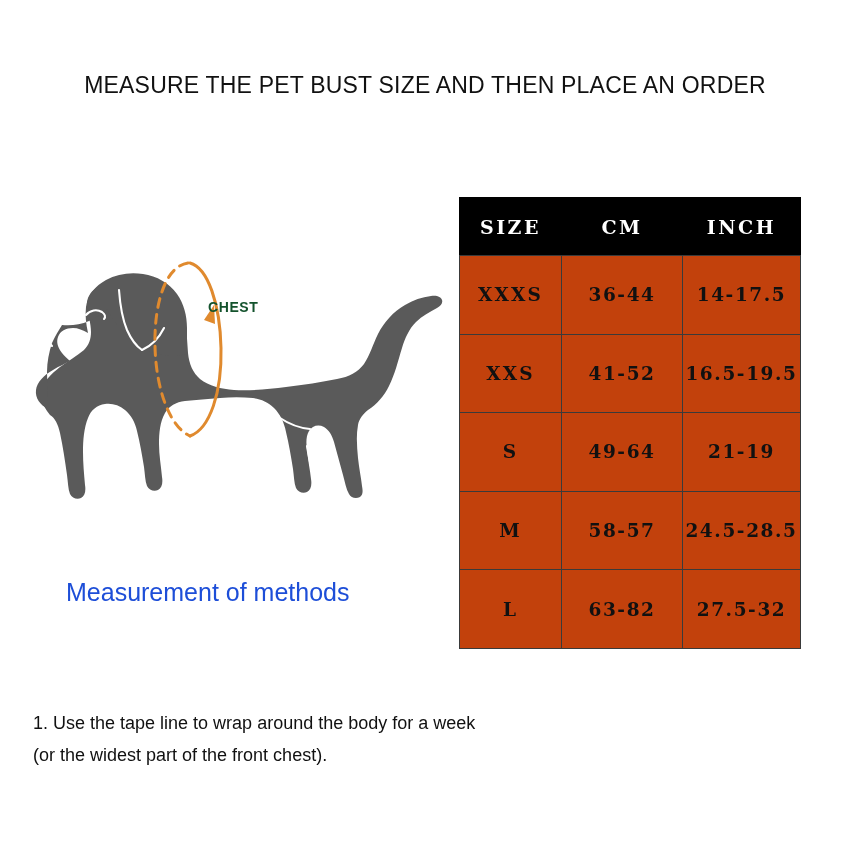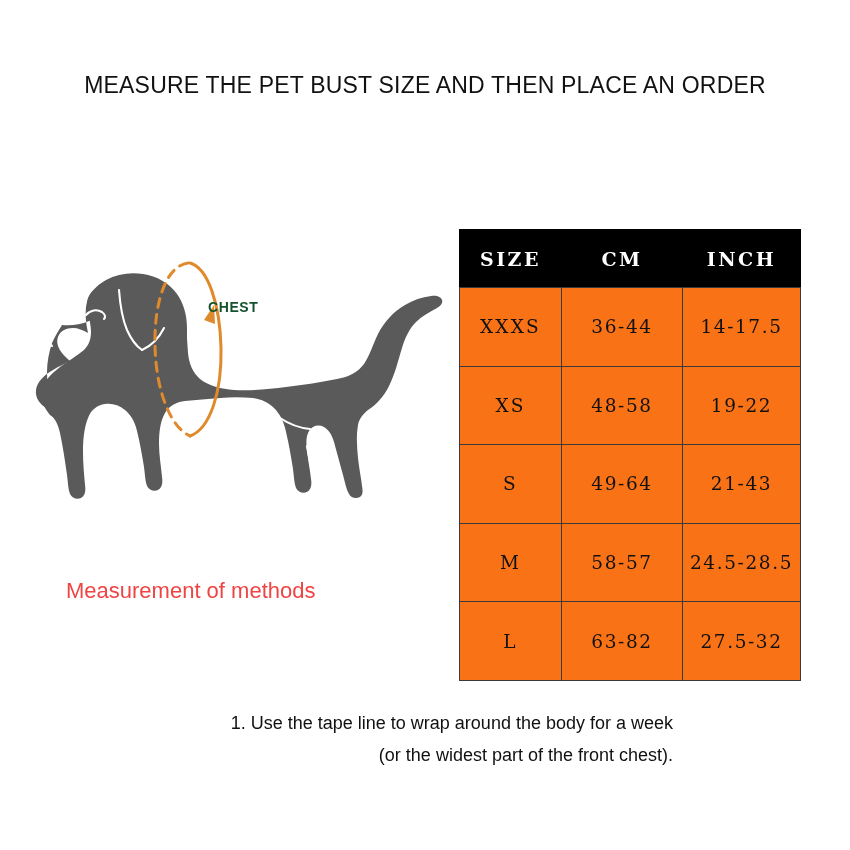--- a/index.html
+++ b/index.html
@@ -60,34 +60,33 @@
     color: #14532d;
     white-space: nowrap;
   }
 
   
   #dog-caption {
     position: absolute;
     left: 66px;
     top: 578px;
     font-family: "Liberation Sans", sans-serif;
-    font-size: 22px;
+    font-size: 25px;
     font-weight: 400;
-    color: #ef4444;
+    color: #1d4ed8;
     white-space: nowrap;
   }
 
   
   #size-table-wrap {
     position: absolute;
     left: 459px;
     top: 197px;
     width: 341px;
     height: 452px;
-    margin-top: 32px;
   }
   table.size-table {
     border-collapse: collapse;
     width: 341px;
     height: 452px;
     table-layout: fixed;
     font-family: "DejaVu Serif", "Liberation Serif", serif;
   }
   table.size-table col.c-size  { width: 102px; }
   table.size-table col.c-cm    { width: 121px; }
@@ -104,36 +103,35 @@
     background: #000000;
     color: #ffffff;
     height: 57px;
     font-size: 19px;
     font-weight: 700;
     letter-spacing: 2.5px;
     border-color: #000000;
     border-bottom-color: #3a3a3a;
   }
   table.size-table tbody td {
-    background: #f97316;
+    background: #c2410c;
     color: #111111;
     height: 56.4px;
     font-size: 18.5px;
-    font-weight: 400;
+    font-weight: 700;
     letter-spacing: 1.6px;
   }
   table.size-table tbody td.cell-size { letter-spacing: 2.2px; }
 
   
   #notes {
     position: absolute;
     left: 33px;
     top: 708px;
     width: 640px;
-    text-align: right;
   }
   #notes .note-line {
     font-family: "Liberation Sans", sans-serif;
     font-size: 18px;
     font-weight: 400;
     color: #111111;
     line-height: 31.5px;
     white-space: nowrap;
   }
 </style>
@@ -285,28 +283,28 @@
           <th>INCH</th>
         </tr>
       </thead>
       <tbody>
         <tr>
           <td class="cell-size">XXXS</td>
           <td>36-44</td>
           <td>14-17.5</td>
         </tr>
         <tr>
-          <td class="cell-size">XS</td>
-          <td>48-58</td>
-          <td>19-22</td>
+          <td class="cell-size">XXS</td>
+          <td>41-52</td>
+          <td>16.5-19.5</td>
         </tr>
         <tr>
           <td class="cell-size">S</td>
           <td>49-64</td>
-          <td>21-43</td>
+          <td>21-19</td>
         </tr>
         <tr>
           <td class="cell-size">M</td>
           <td>58-57</td>
           <td>24.5-28.5</td>
         </tr>
         <tr>
           <td class="cell-size">L</td>
           <td>63-82</td>
           <td>27.5-32</td>

